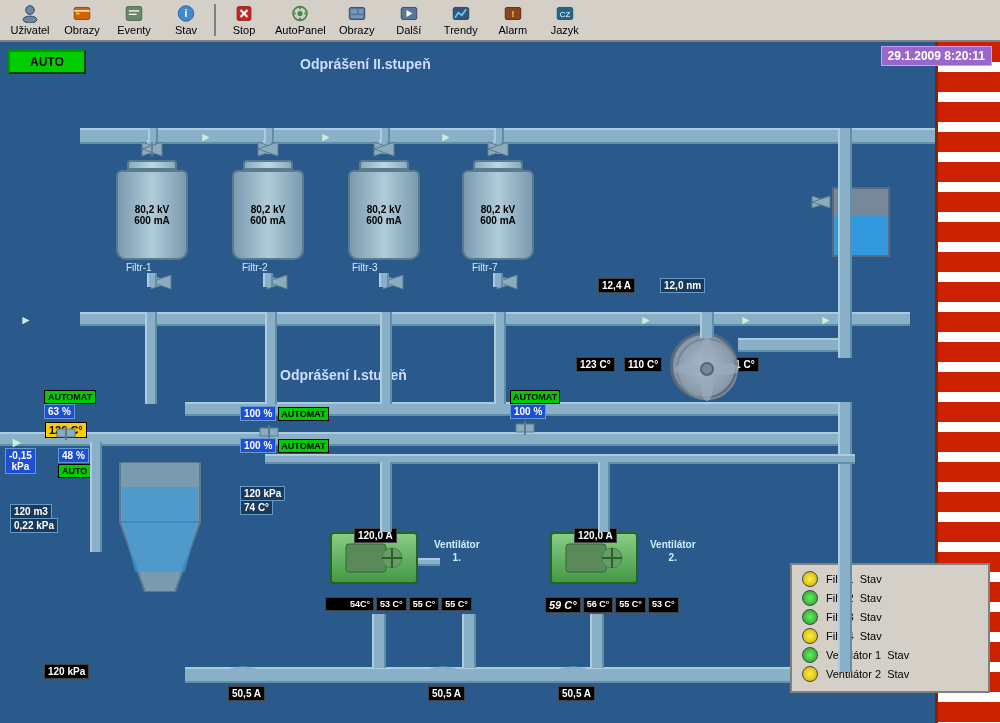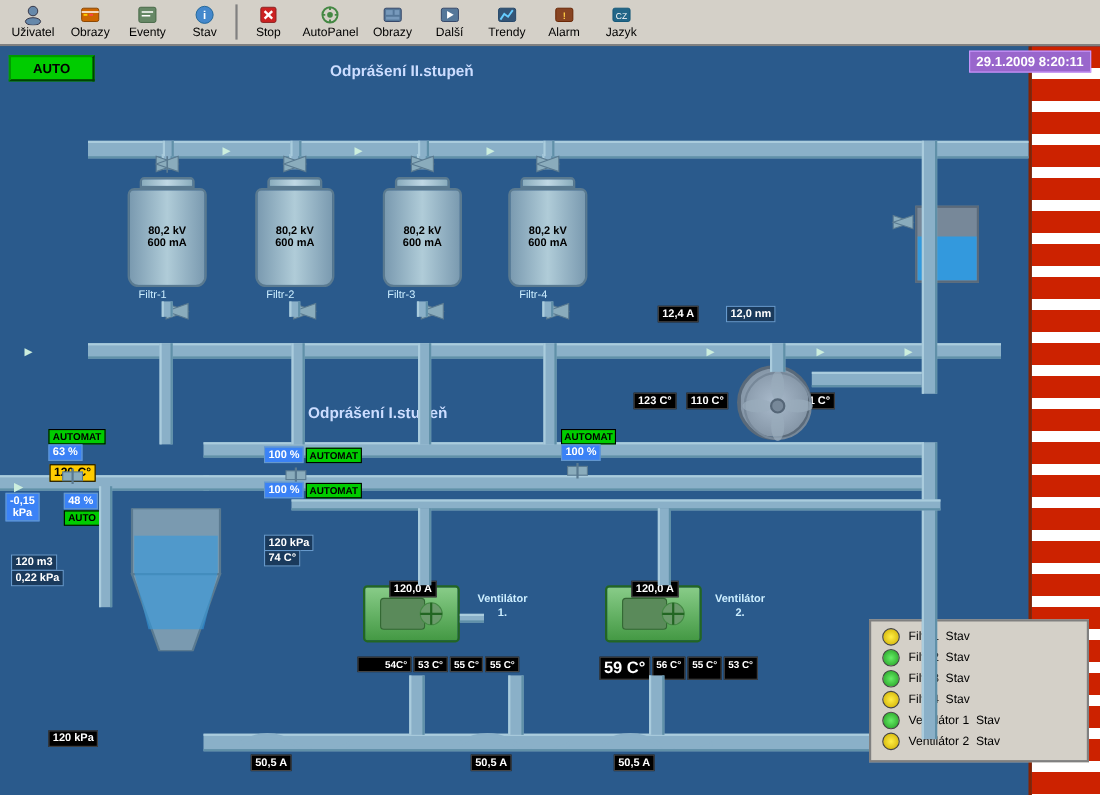--- a/index.html
+++ b/index.html
@@ -136,21 +136,21 @@
     .status-box {
       position: absolute;
       border: 1px solid #000;
       font-size: 10px;
       font-weight: bold;
       padding: 1px 3px;
       text-align: center;
     }
     .status-green { background: #00cc00; color: #000; }
     .status-yellow { background: #ffcc00; color: #000; }
-    .status-dark { background: #3b82f6; color: #fff; border: 1px solid #6699cc; }
+    .status-dark { background: #1d4ed8; color: #fff; border: 1px solid #6699cc; }
     .status-automat { background: #00cc00; color: #000; font-size: 9px; padding: 1px 2px; }
 
     
     #legend {
       position: absolute;
       bottom: 30px;
       right: 10px;
       background: #d4d0c8;
       border: 2px solid #808080;
       padding: 6px 10px;
@@ -453,21 +453,21 @@
         <polygon points="24,2 4,9 24,16" fill="#8aacbc" stroke="#5a7a90"></polygon>
       </svg>
     </div>
     <div style="display:flex;flex-direction:column;align-items:center;">
       <div class="filter-top"></div>
       <div class="filter-body">
         <span>80,2 kV</span>
         <span>600 mA</span>
       </div>
     </div>
-    <div class="filter-label" style="position:relative;left:10px;">Filtr-4</div>
+    <div class="filter-label" style="position:relative;left:10px;">Filtr-7</div>
     <div style="margin-left:31px;">
       <div class="pipe-v" style="width:10px;height:14px;"></div>
       <svg width="28" height="18">
         <polygon points="4,2 24,9 4,16" fill="#8aacbc" stroke="#5a7a90"></polygon>
         <polygon points="24,2 4,9 24,16" fill="#8aacbc" stroke="#5a7a90"></polygon>
       </svg>
     </div>
   </div>
 
   <div class="pipe-v" style="top:86px;left:148px;width:10px;height:14px;"></div>
@@ -604,21 +604,21 @@
   <div style="position:absolute;top:496px;left:650px;color:#cceeff;font-size:10px;font-weight:bold;text-align:center;line-height:13px;">Ventilátor<br>2.</div>
 
   <div style="position:absolute;top:555px;left:325px;display:flex;gap:2px;">
     <span class="meas-black" style="position:relative;font-size:9px;padding-left:24px;">54C°</span>
     <span class="meas-black" style="position:relative;font-size:9px;">53 C°</span>
     <span class="meas-black" style="position:relative;font-size:9px;">55 C°</span>
     <span class="meas-black" style="position:relative;font-size:9px;">55 C°</span>
   </div>
 
   <div style="position:absolute;top:555px;left:545px;display:flex;gap:2px;">
-    <span class="meas-black" style="position:relative;font-size:15px;">59 C°</span>
+    <span class="meas-black" style="position:relative;font-size:11px;font-style:italic;">59 C°</span>
     <span class="meas-black" style="position:relative;font-size:9px;">56 C°</span>
     <span class="meas-black" style="position:relative;font-size:9px;">55 C°</span>
     <span class="meas-black" style="position:relative;font-size:9px;">53 C°</span>
   </div>
 
   <div class="pipe-h" style="top:625px; left:185px; width:640px; height:16px;"></div>
 
   <div class="pipe-v" style="top:572px;left:372px;width:14px;height:54px;"></div>
   <div class="pipe-v" style="top:572px;left:462px;width:14px;height:54px;"></div>
   <div class="pipe-v" style="top:572px;left:590px;width:14px;height:54px;"></div>

